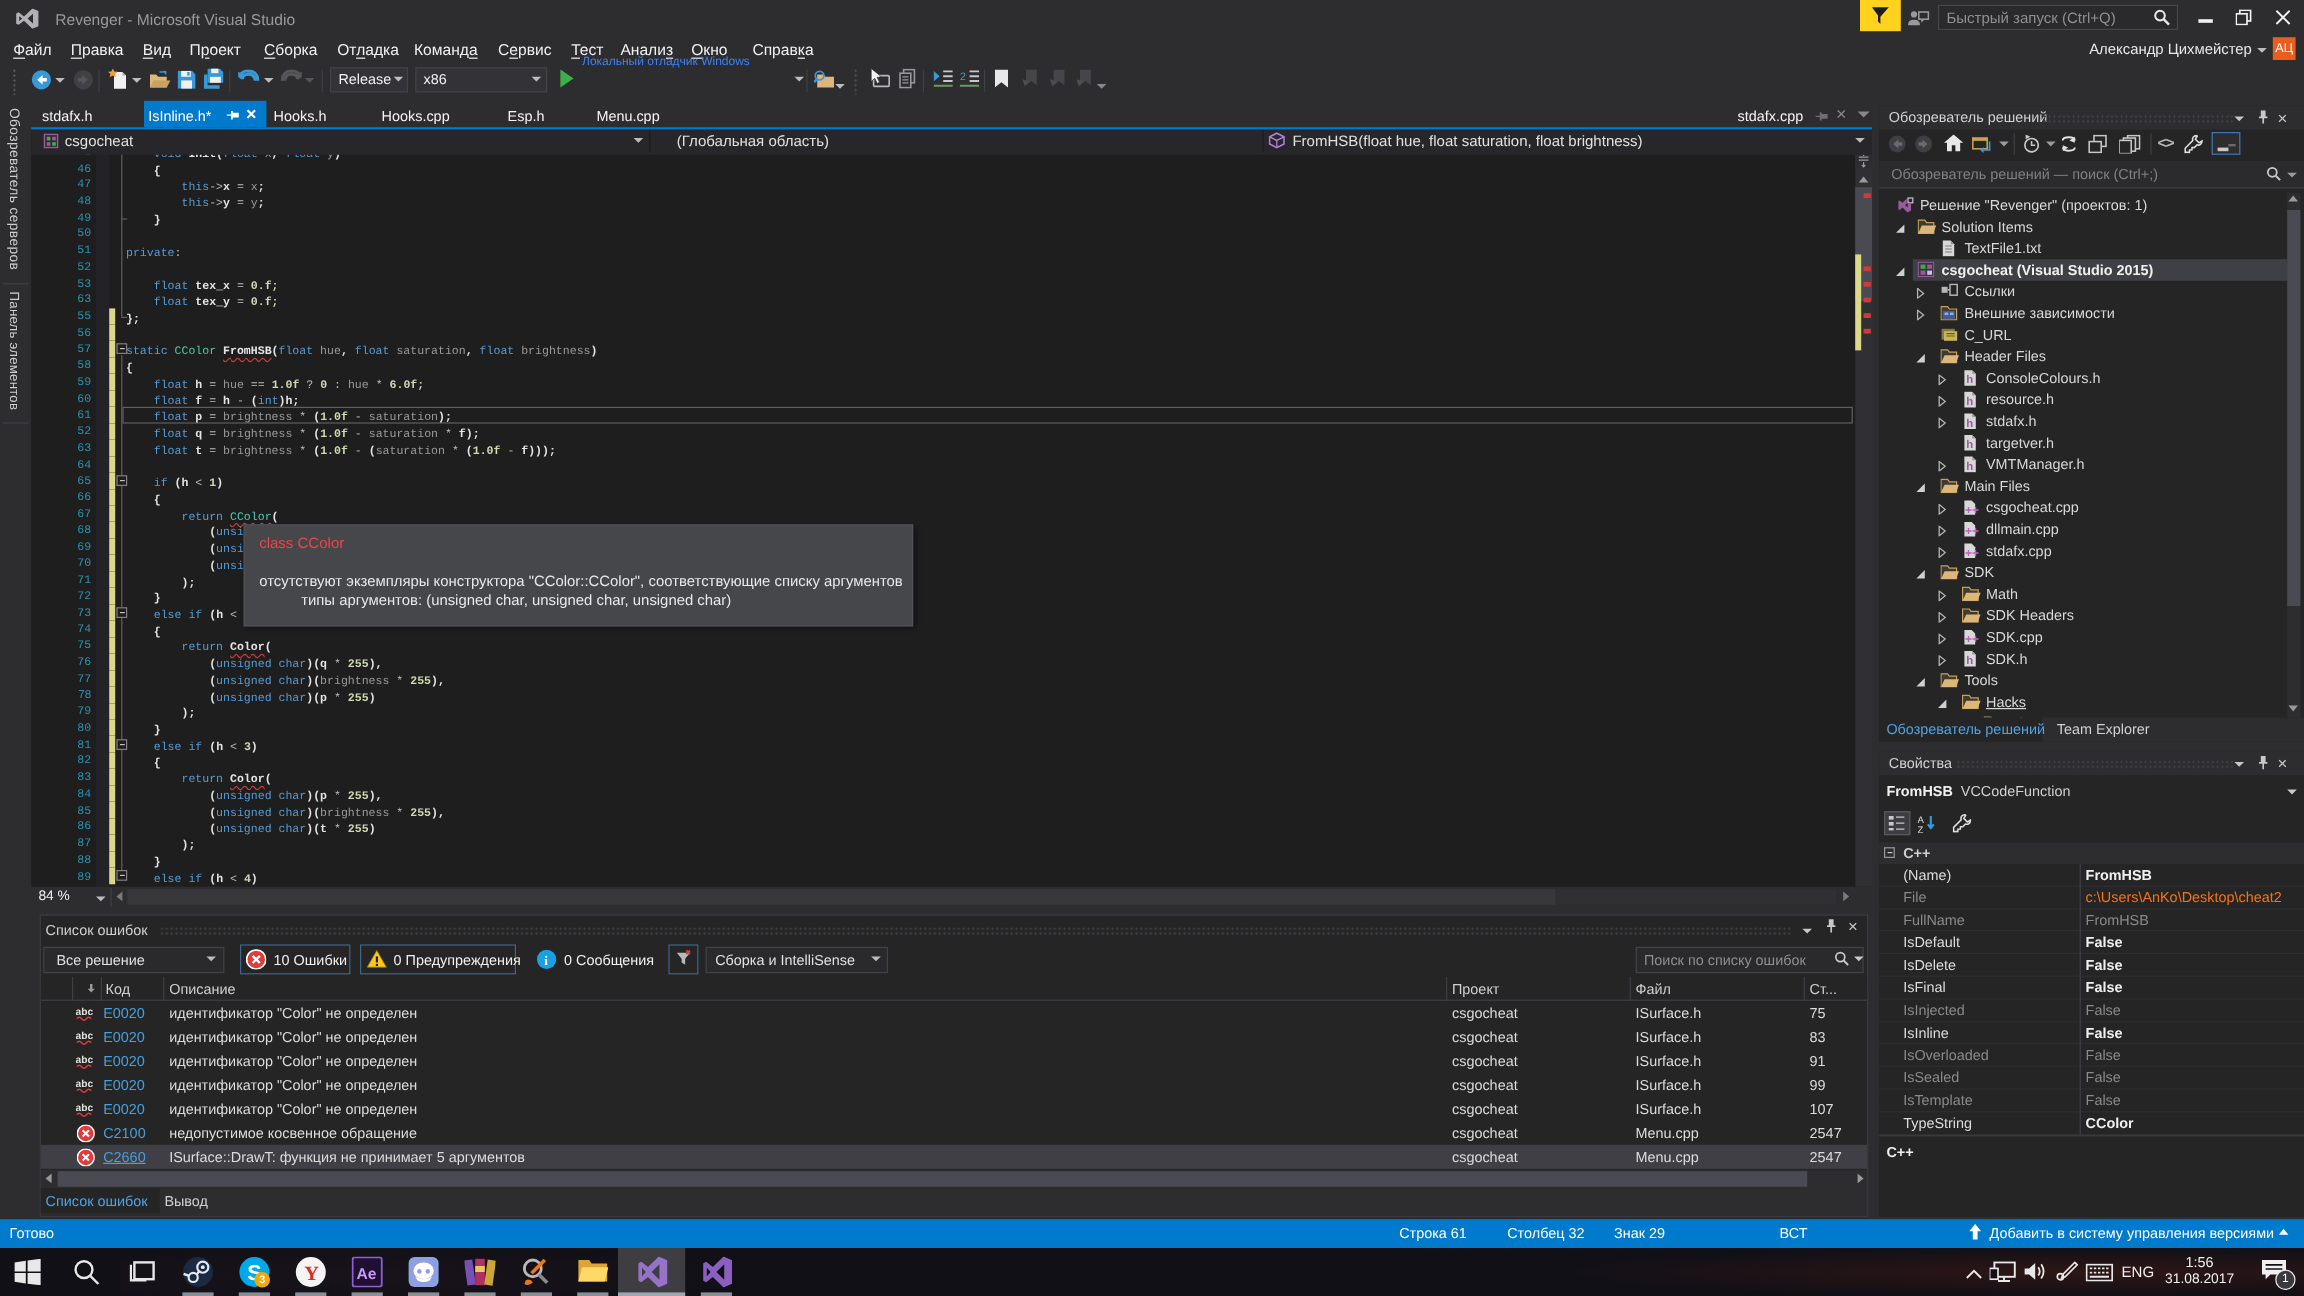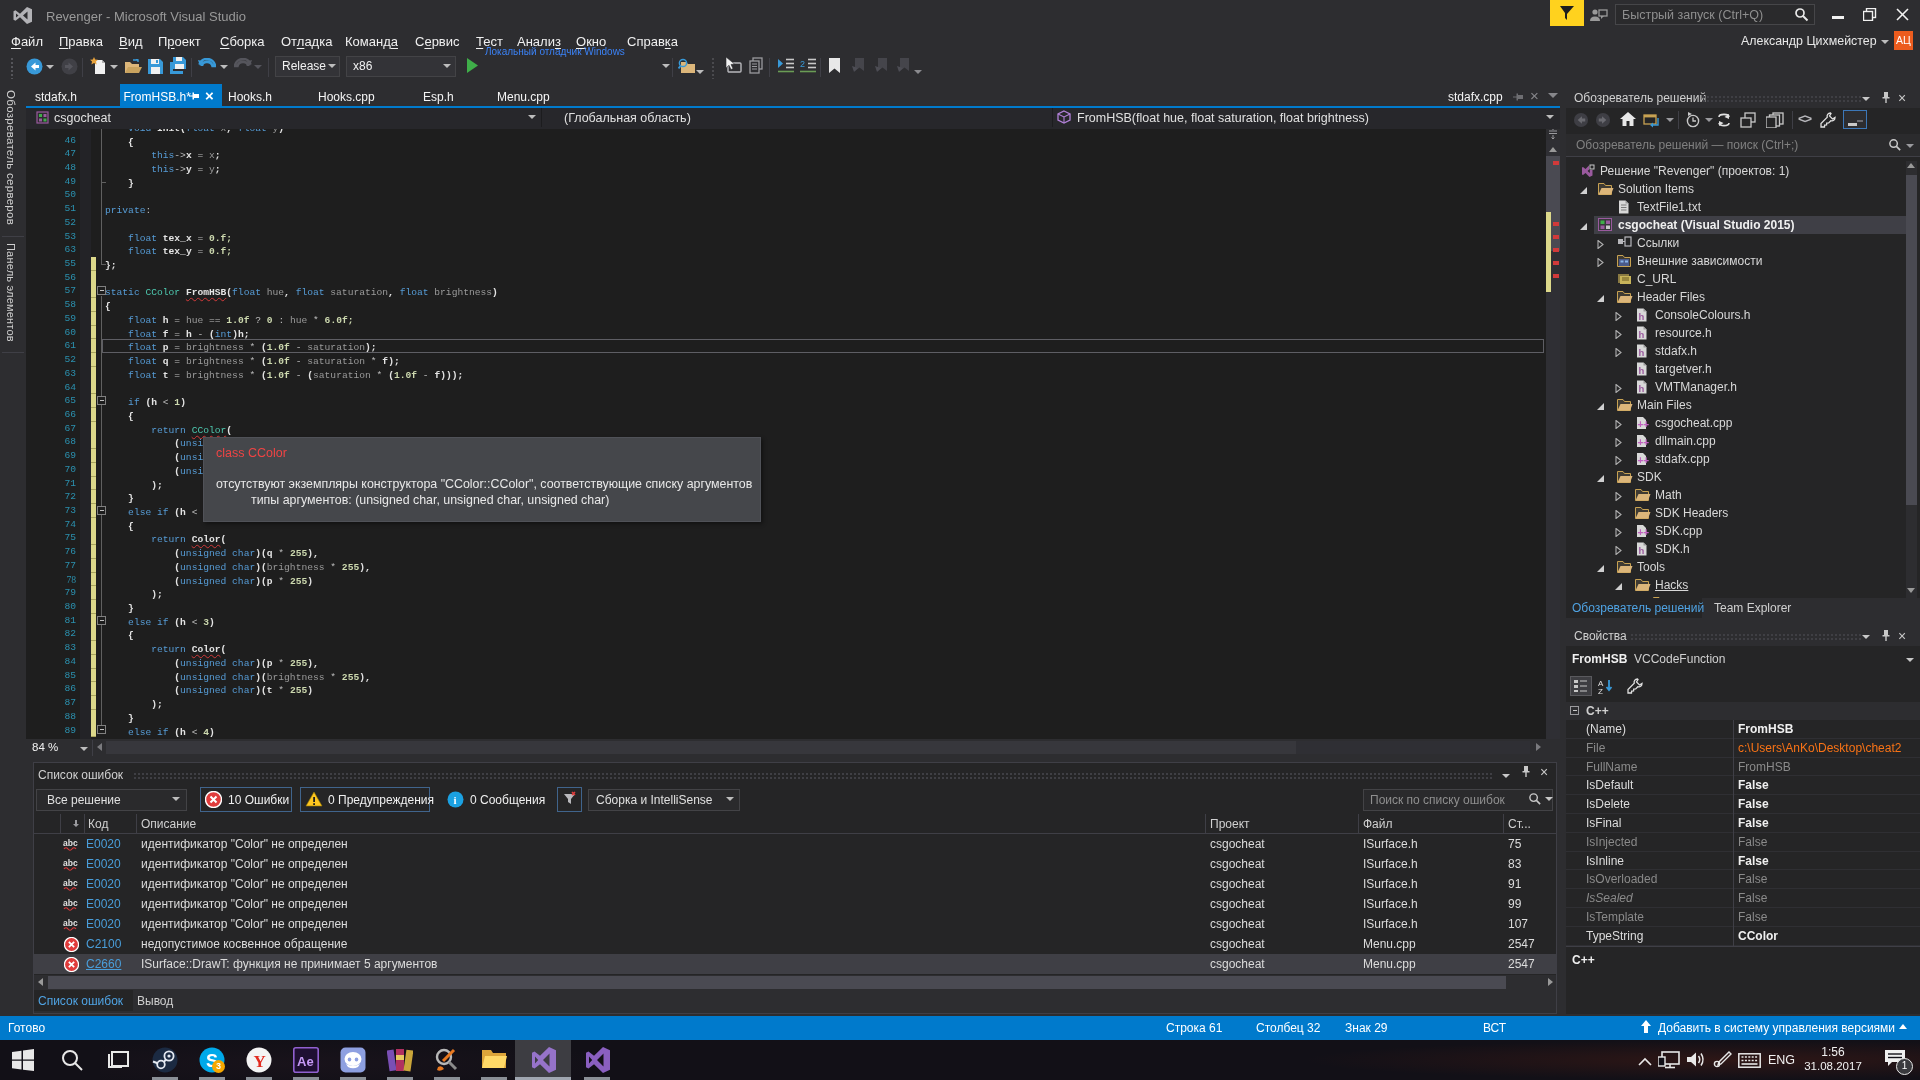--- a/index.html
+++ b/index.html
@@ -217,21 +217,21 @@
 <div class="ab" style="left:26px;top:435.38px;width:50px;text-align:right;color:#2b91af;font-family:'Liberation Mono',monospace;font-size:9.63px;line-height:13.72px">68</div>
 <div class="ab" style="left:26px;top:449.1px;width:50px;text-align:right;color:#2b91af;font-family:'Liberation Mono',monospace;font-size:9.63px;line-height:13.72px">69</div>
 <div class="ab" style="left:26px;top:462.82px;width:50px;text-align:right;color:#2b91af;font-family:'Liberation Mono',monospace;font-size:9.63px;line-height:13.72px">70</div>
 <div class="ab" style="left:26px;top:476.54px;width:50px;text-align:right;color:#2b91af;font-family:'Liberation Mono',monospace;font-size:9.63px;line-height:13.72px">71</div>
 <div class="ab" style="left:26px;top:490.26px;width:50px;text-align:right;color:#2b91af;font-family:'Liberation Mono',monospace;font-size:9.63px;line-height:13.72px">72</div>
 <div class="ab" style="left:26px;top:503.98px;width:50px;text-align:right;color:#2b91af;font-family:'Liberation Mono',monospace;font-size:9.63px;line-height:13.72px">73</div>
 <div class="ab" style="left:26px;top:517.7px;width:50px;text-align:right;color:#2b91af;font-family:'Liberation Mono',monospace;font-size:9.63px;line-height:13.72px">74</div>
 <div class="ab" style="left:26px;top:531.42px;width:50px;text-align:right;color:#2b91af;font-family:'Liberation Mono',monospace;font-size:9.63px;line-height:13.72px">75</div>
 <div class="ab" style="left:26px;top:545.14px;width:50px;text-align:right;color:#2b91af;font-family:'Liberation Mono',monospace;font-size:9.63px;line-height:13.72px">76</div>
 <div class="ab" style="left:26px;top:558.86px;width:50px;text-align:right;color:#2b91af;font-family:'Liberation Mono',monospace;font-size:9.63px;line-height:13.72px">77</div>
-<div class="ab" style="left:26px;top:572.58px;width:50px;text-align:right;color:#2b91af;font-family:Liberation Serif, serif;font-size:9.63px;line-height:13.72px">78</div>
+<div class="ab" style="left:26px;top:572.58px;width:50px;text-align:right;color:#2b91af;font-family:Liberation Sans, sans-serif;font-size:9.63px;line-height:13.72px">78</div>
 <div class="ab" style="left:26px;top:586.3px;width:50px;text-align:right;color:#2b91af;font-family:'Liberation Mono',monospace;font-size:9.63px;line-height:13.72px">79</div>
 <div class="ab" style="left:26px;top:600.02px;width:50px;text-align:right;color:#2b91af;font-family:'Liberation Mono',monospace;font-size:9.63px;line-height:13.72px">80</div>
 <div class="ab" style="left:26px;top:613.74px;width:50px;text-align:right;color:#2b91af;font-family:'Liberation Mono',monospace;font-size:9.63px;line-height:13.72px">81</div>
 <div class="ab" style="left:26px;top:627.46px;width:50px;text-align:right;color:#2b91af;font-family:'Liberation Mono',monospace;font-size:9.63px;line-height:13.72px">82</div>
 <div class="ab" style="left:26px;top:641.18px;width:50px;text-align:right;color:#2b91af;font-family:'Liberation Mono',monospace;font-size:9.63px;line-height:13.72px">83</div>
 <div class="ab" style="left:26px;top:654.9px;width:50px;text-align:right;color:#2b91af;font-family:'Liberation Mono',monospace;font-size:9.63px;line-height:13.72px">84</div>
 <div class="ab" style="left:26px;top:668.62px;width:50px;text-align:right;color:#2b91af;font-family:'Liberation Mono',monospace;font-size:9.63px;line-height:13.72px">85</div>
 <div class="ab" style="left:26px;top:682.34px;width:50px;text-align:right;color:#2b91af;font-family:'Liberation Mono',monospace;font-size:9.63px;line-height:13.72px">86</div>
 <div class="ab" style="left:26px;top:696.06px;width:50px;text-align:right;color:#2b91af;font-family:'Liberation Mono',monospace;font-size:9.63px;line-height:13.72px">87</div>
 <div class="ab" style="left:26px;top:709.78px;width:50px;text-align:right;color:#2b91af;font-family:'Liberation Mono',monospace;font-size:9.63px;line-height:13.72px">88</div>
@@ -299,21 +299,21 @@
 <div class="ab" style="left:106px;top:741px;width:1190px;height:13px;background:#37373c"></div>
 <div class="ab" style="left:1536px;top:743px;width:0;height:0;border-top:4px solid transparent;border-bottom:4px solid transparent;border-left:5px solid #7a7a7e"></div>
 <div class="ab" style="left:26px;top:84px;width:1534px;height:21.5px;background:#2d2d30"></div>
 <div class="ab" style="left:35px;top:90px;color:#f5f5f5;font-size:12px">stdafx.h</div>
 <div class="ab" style="left:228px;top:90px;color:#f5f5f5;font-size:12px">Hooks.h</div>
 <div class="ab" style="left:318px;top:90px;color:#f5f5f5;font-size:12px">Hooks.cpp</div>
 <div class="ab" style="left:423px;top:90px;color:#f5f5f5;font-size:12px">Esp.h</div>
 <div class="ab" style="left:497px;top:90px;color:#f5f5f5;font-size:12px">Menu.cpp</div>
 <div class="ab" style="left:1448px;top:90px;color:#f5f5f5;font-size:12px">stdafx.cpp</div>
 <div class="ab" style="left:119.5px;top:84px;width:102px;height:21.5px;background:#007acc"></div>
-<div class="ab" style="left:123.5px;top:89.5px;color:#fff;font-size:12px">FromHSB.h*</div>
+<div class="ab" style="left:123.5px;top:89.5px;color:#fff;font-size:12px">IsInline.h*</div>
 <div class="ab" style="left:188px;top:89px"><svg width="12" height="12" viewBox="0 0 12 12">
 <path d="M5 1 L9 1 L9 6 L10.5 6 L10.5 7.5 L7.5 7.5 L7.5 11 L6.5 11 L6.5 7.5 L3.5 7.5 L3.5 6 L5 6 Z" fill="#fff" transform="rotate(90 6 6)"></path>
     </svg></div>
 <div class="ab" style="left:205px;top:87px;color:#fff;font-size:15px;font-weight:bold">×</div>
 <div class="ab" style="left:1512px;top:90px"><svg width="12" height="12" viewBox="0 0 12 12">
 <path d="M5 1 L9 1 L9 6 L10.5 6 L10.5 7.5 L7.5 7.5 L7.5 11 L6.5 11 L6.5 7.5 L3.5 7.5 L3.5 6 L5 6 Z" fill="#6e6e72" transform="rotate(90 6 6)"></path>
     </svg></div>
 <div class="ab" style="left:1530px;top:87px;color:#87878b;font-size:15px">×</div>
 <div class="cv" style="left:1548px;top:93px;border-left-width:5px;border-right-width:5px;border-top-width:5px;border-top-color:#87878b"></div>
 <div class="ab" style="left:26px;top:105.5px;width:1534px;height:2.5px;background:#007acc"></div>
@@ -672,21 +672,21 @@
 <div class="ab" style="left:1566px;top:832.8px;width:354px;height:18.8px;border-bottom:1px solid #2f2f33"></div>
 <div class="ab" style="left:1586px;top:834.8px;font-size:12px;color:#8a8a8a;">IsInjected</div>
 <div class="ab" style="left:1738px;top:834.8px;font-size:12px;color:#8a8a8a;white-space:nowrap;max-width:180px;overflow:hidden">False</div>
 <div class="ab" style="left:1566px;top:851.6px;width:354px;height:18.8px;border-bottom:1px solid #2f2f33"></div>
 <div class="ab" style="left:1586px;top:853.6px;font-size:12px;color:#dcdcdc;">IsInline</div>
 <div class="ab" style="left:1738px;top:853.6px;font-size:12px;color:#f0f0f0;font-weight:bold;white-space:nowrap;max-width:180px;overflow:hidden">False</div>
 <div class="ab" style="left:1566px;top:870.4px;width:354px;height:18.8px;border-bottom:1px solid #2f2f33"></div>
 <div class="ab" style="left:1586px;top:872.4px;font-size:12px;color:#8a8a8a;">IsOverloaded</div>
 <div class="ab" style="left:1738px;top:872.4px;font-size:12px;color:#8a8a8a;white-space:nowrap;max-width:180px;overflow:hidden">False</div>
 <div class="ab" style="left:1566px;top:889.2px;width:354px;height:18.8px;border-bottom:1px solid #2f2f33"></div>
-<div class="ab" style="left:1586px;top:891.2px;font-size:12px;color:#8a8a8a;font-style:italic;">IsSealed</div>
+<div class="ab" style="left:1586px;top:891.2px;font-size:12px;color:#8a8a8a;">IsSealed</div>
 <div class="ab" style="left:1738px;top:891.2px;font-size:12px;color:#8a8a8a;white-space:nowrap;max-width:180px;overflow:hidden">False</div>
 <div class="ab" style="left:1566px;top:908px;width:354px;height:18.8px;border-bottom:1px solid #2f2f33"></div>
 <div class="ab" style="left:1586px;top:910px;font-size:12px;color:#8a8a8a;">IsTemplate</div>
 <div class="ab" style="left:1738px;top:910px;font-size:12px;color:#8a8a8a;white-space:nowrap;max-width:180px;overflow:hidden">False</div>
 <div class="ab" style="left:1566px;top:926.8px;width:354px;height:18.8px;border-bottom:1px solid #2f2f33"></div>
 <div class="ab" style="left:1586px;top:928.8px;font-size:12px;color:#dcdcdc;">TypeString</div>
 <div class="ab" style="left:1738px;top:928.8px;font-size:12px;color:#f0f0f0;font-weight:bold;white-space:nowrap;max-width:180px;overflow:hidden">CColor</div>
 <div class="sep" style="left:1733px;top:720px;height:225.6px;background:#3f3f46"></div>
 <div class="ab" style="left:1566px;top:945.6px;width:354px;height:1px;background:#3f3f46"></div>
 <div class="ab" style="left:1572px;top:953px;font-size:12px;font-weight:bold;color:#f0f0f0">C++</div>

